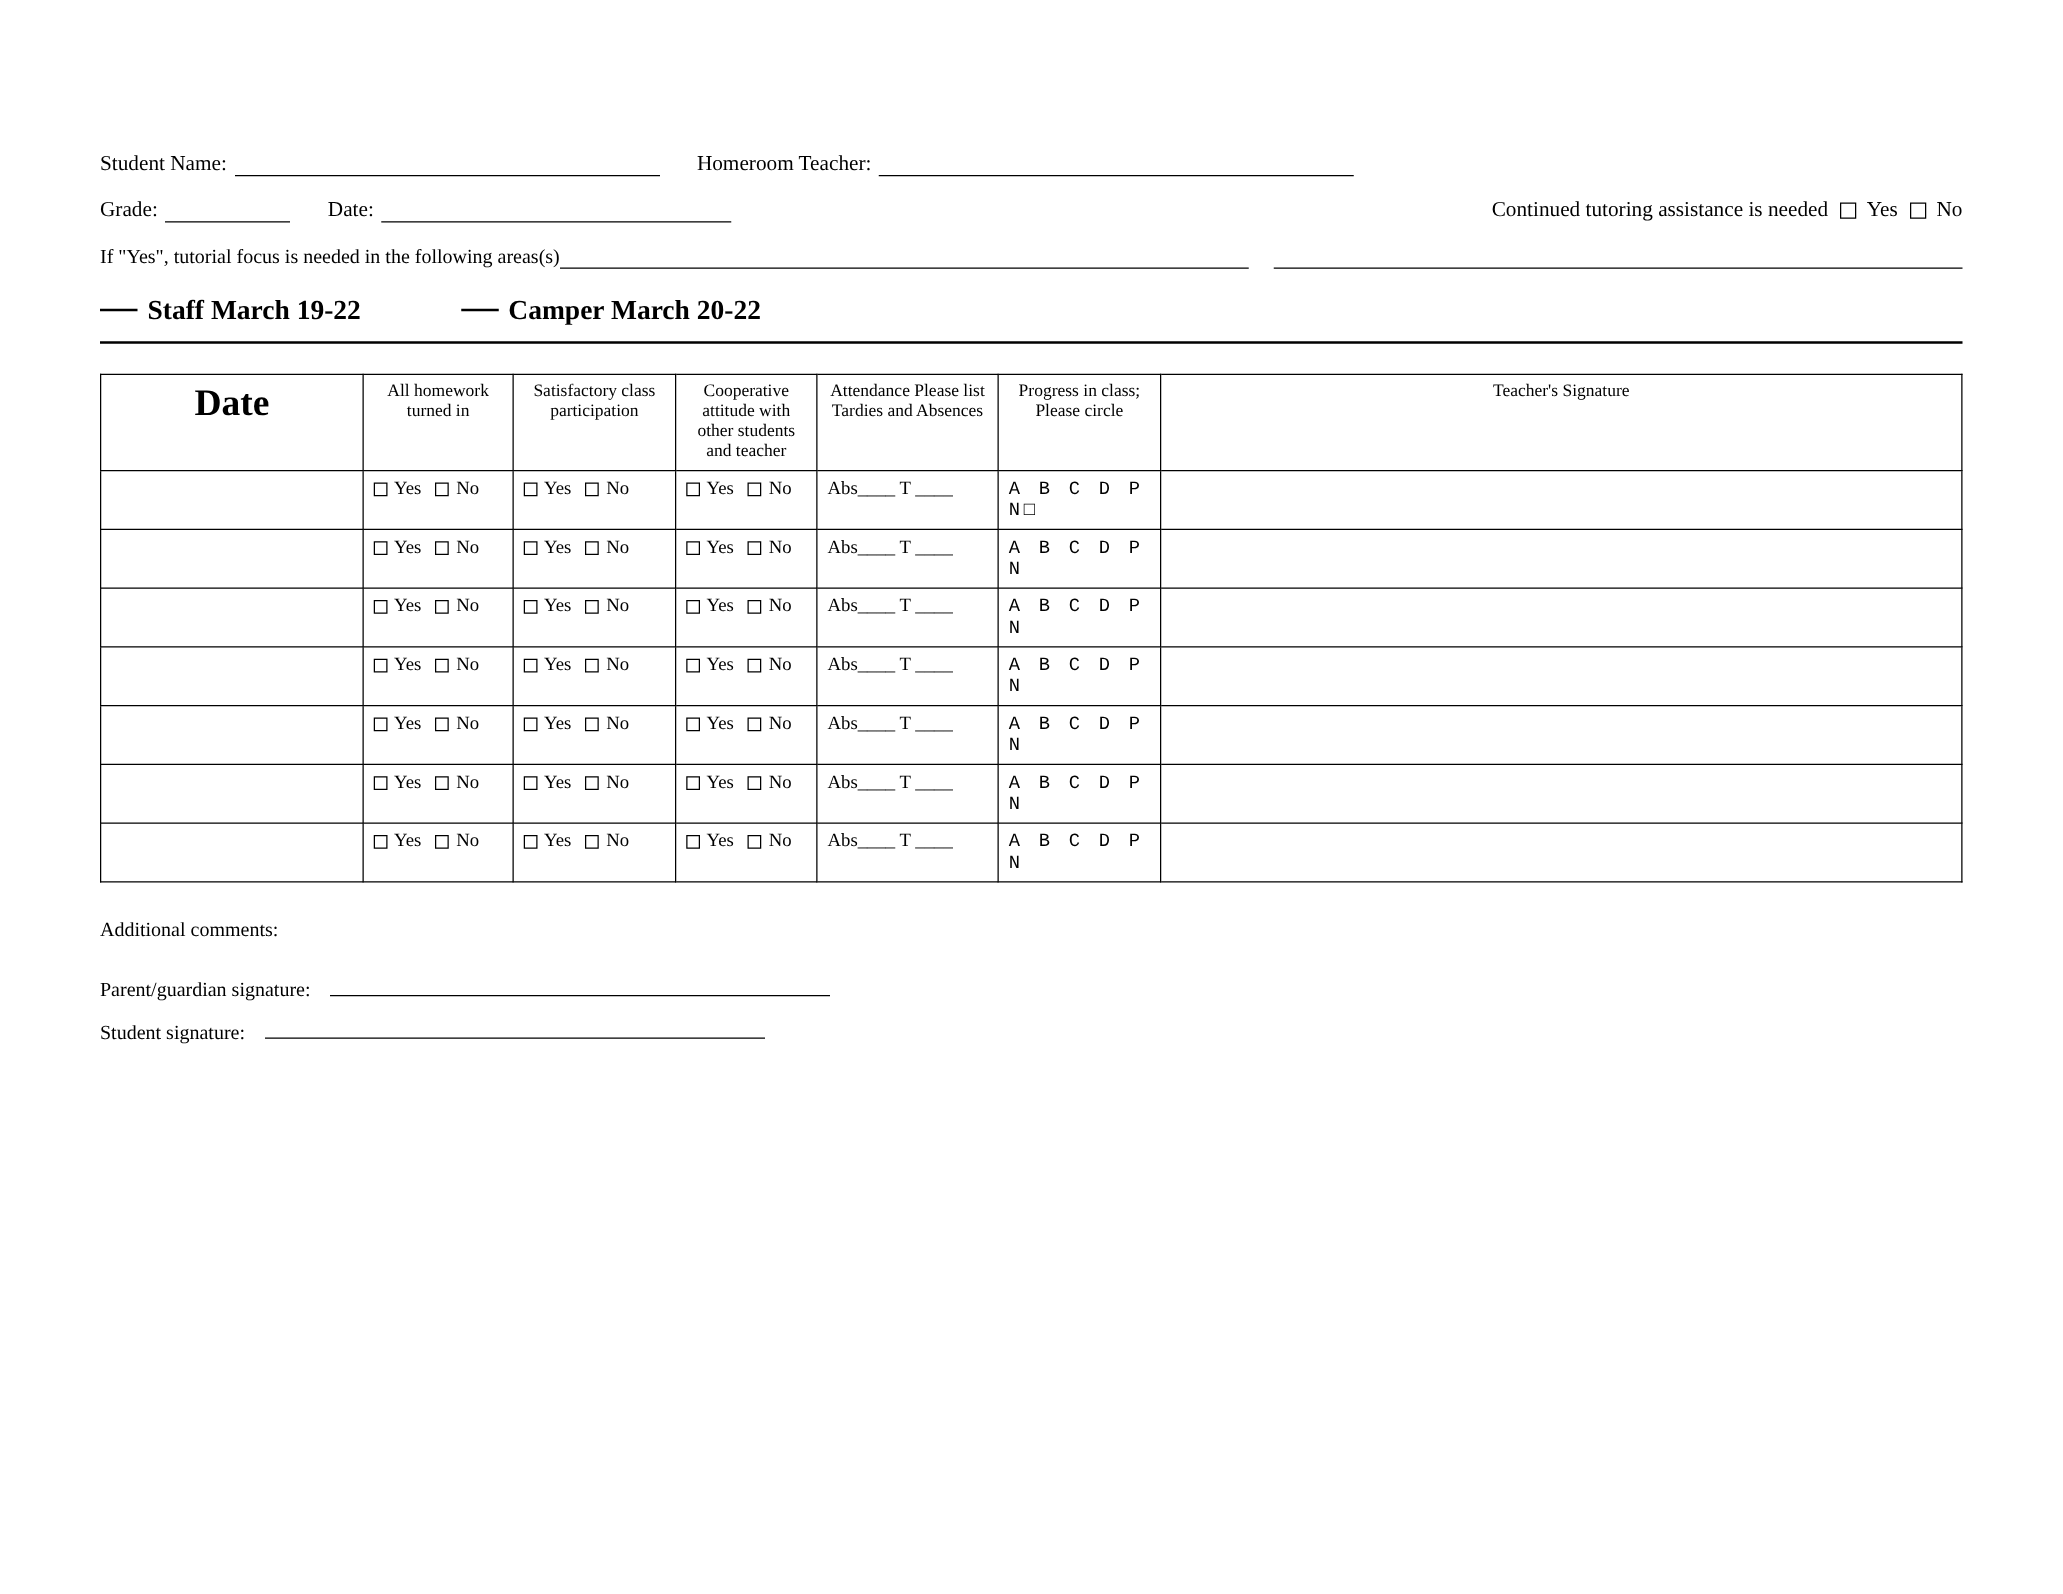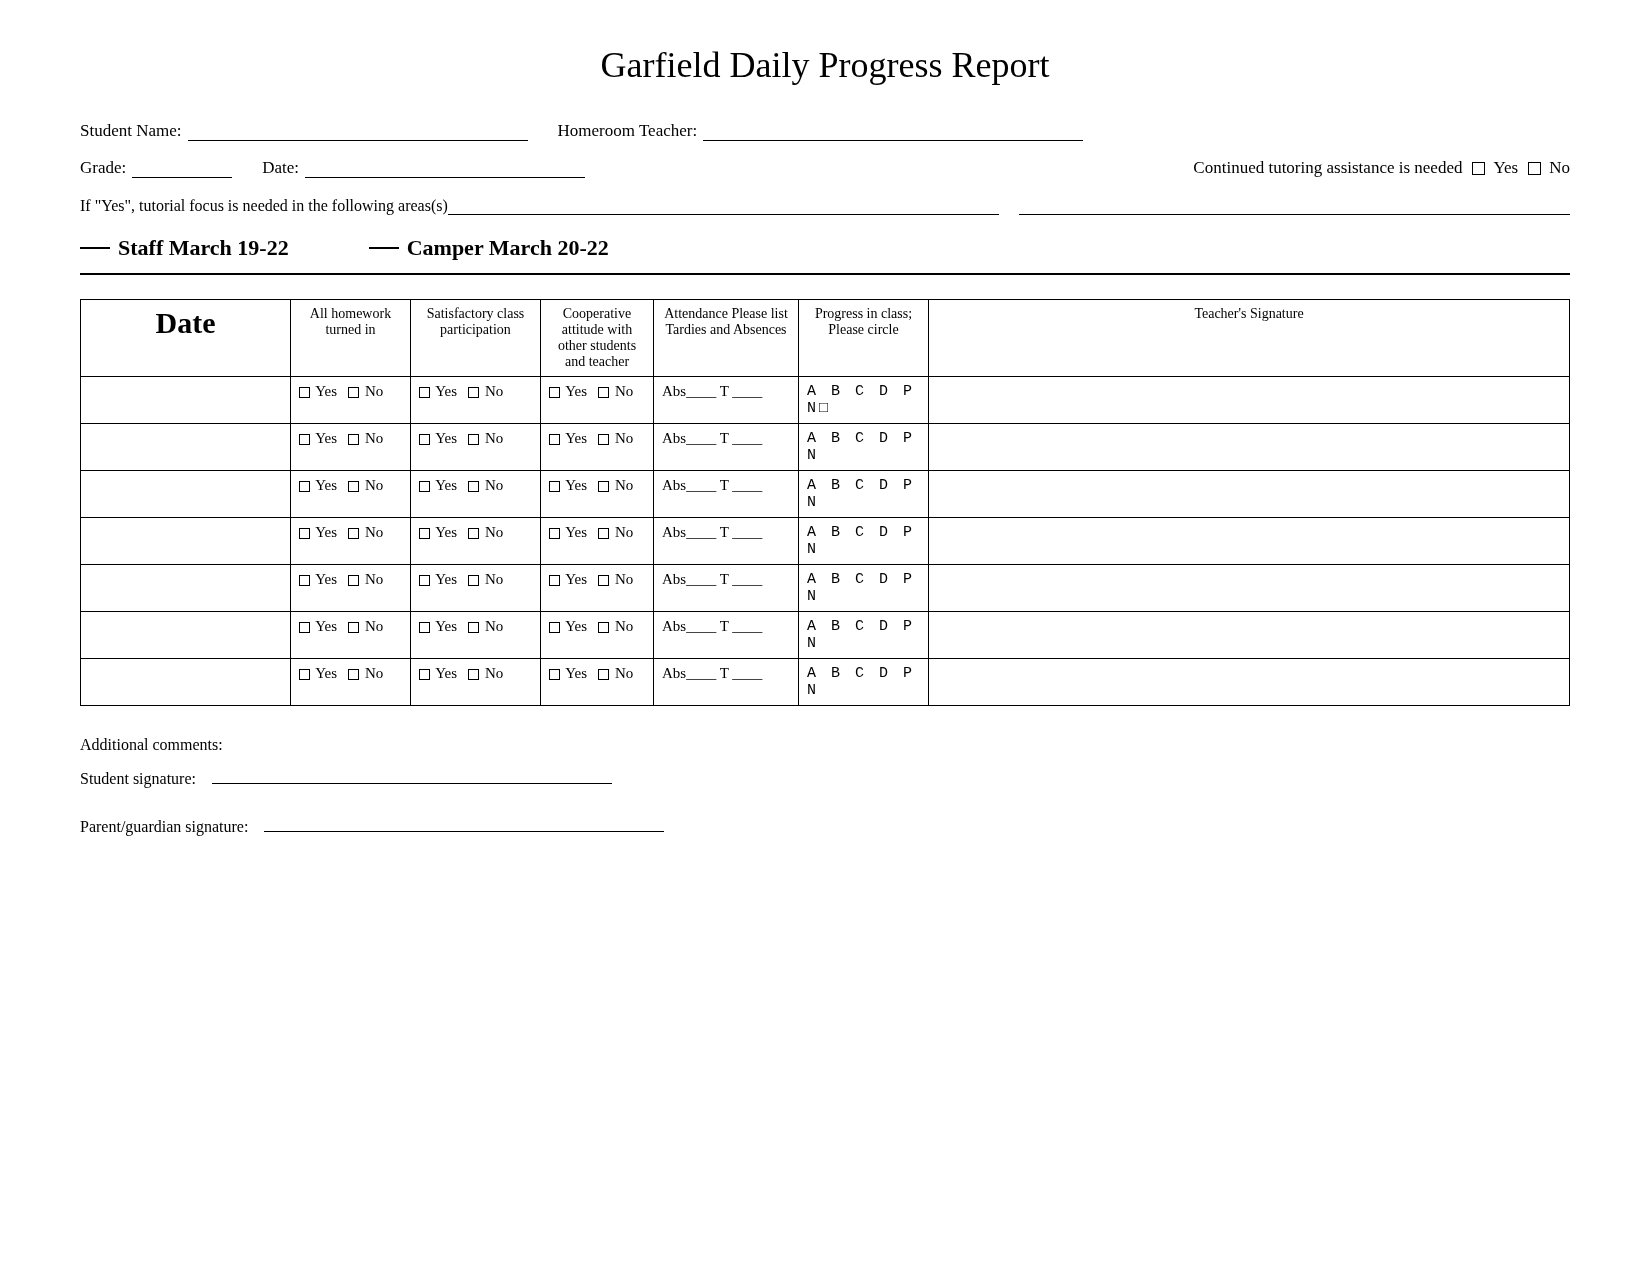--- a/index.html
+++ b/index.html
@@ -151,21 +151,21 @@
       width: 400px;
       border-bottom: 1px solid #000;
       margin-left: 4px;
     }
   </style>
 </head>
 <body>
 
 <div class="title-section">
   <h1>
-    <span>Garfield Daily Progress Report</span><br>
+    <br>
   </h1>
 </div>
 
 <div class="form-row">
   <span class="label">Student Name:</span>
   <input class="underline-field" style="width: 340px;" type="text">
   <span style="width:30px"></span>
   <span class="label">Homeroom Teacher:</span>
   <input class="underline-field" style="width: 380px;" type="text">
 </div>
@@ -285,21 +285,21 @@
         <td class="col-progress data-cell grades">A B C D P N</td>
         <td class="col-signature data-cell"></td>
       </tr>
     </tbody>
 </table>
 
 <div class="footer-section">
   <div class="footer-row">
     <span class="label">Additional comments:</span>
   </div>
+  <div class="footer-row" style="margin-top:30px;">
+    <span class="label">Parent/guardian signature:</span>
+    <span class="footer-underline"></span>
+  </div>
   <div class="footer-row">
     <span class="label">Student signature:</span>
     <span class="footer-underline"></span>
   </div>
-  <div class="footer-row" style="margin-top:30px;">
-    <span class="label">Parent/guardian signature:</span>
-    <span class="footer-underline"></span>
-  </div>
 </div>
 
 </body></html>

